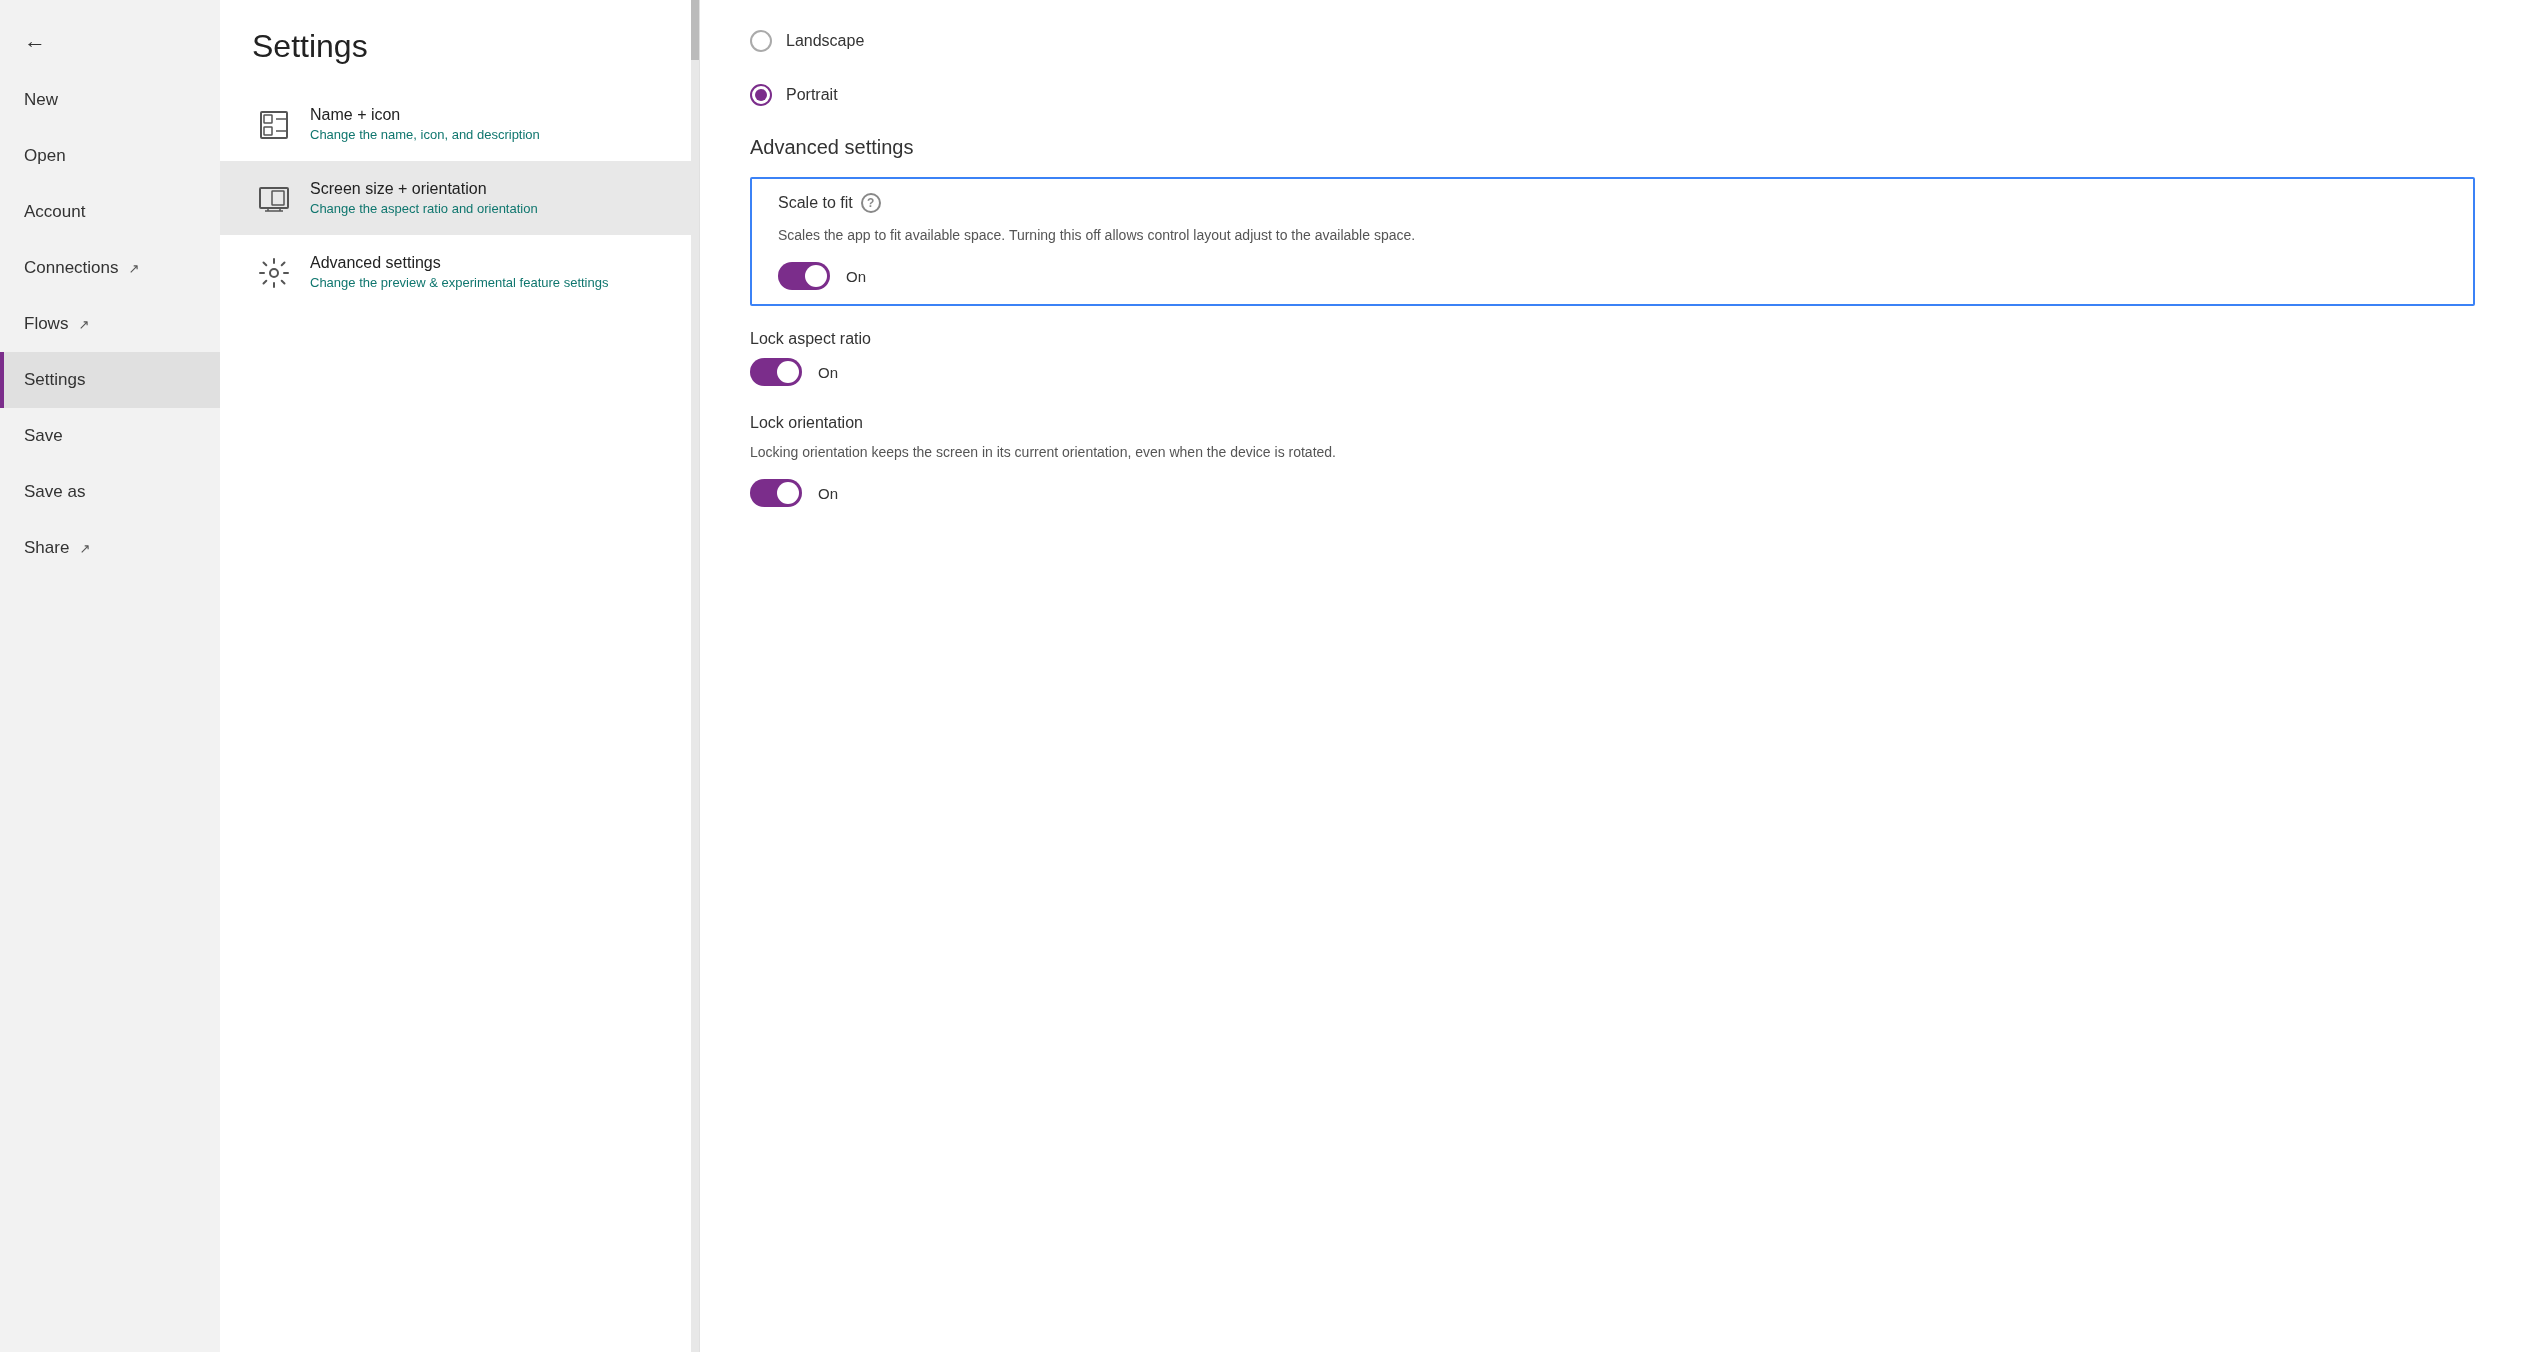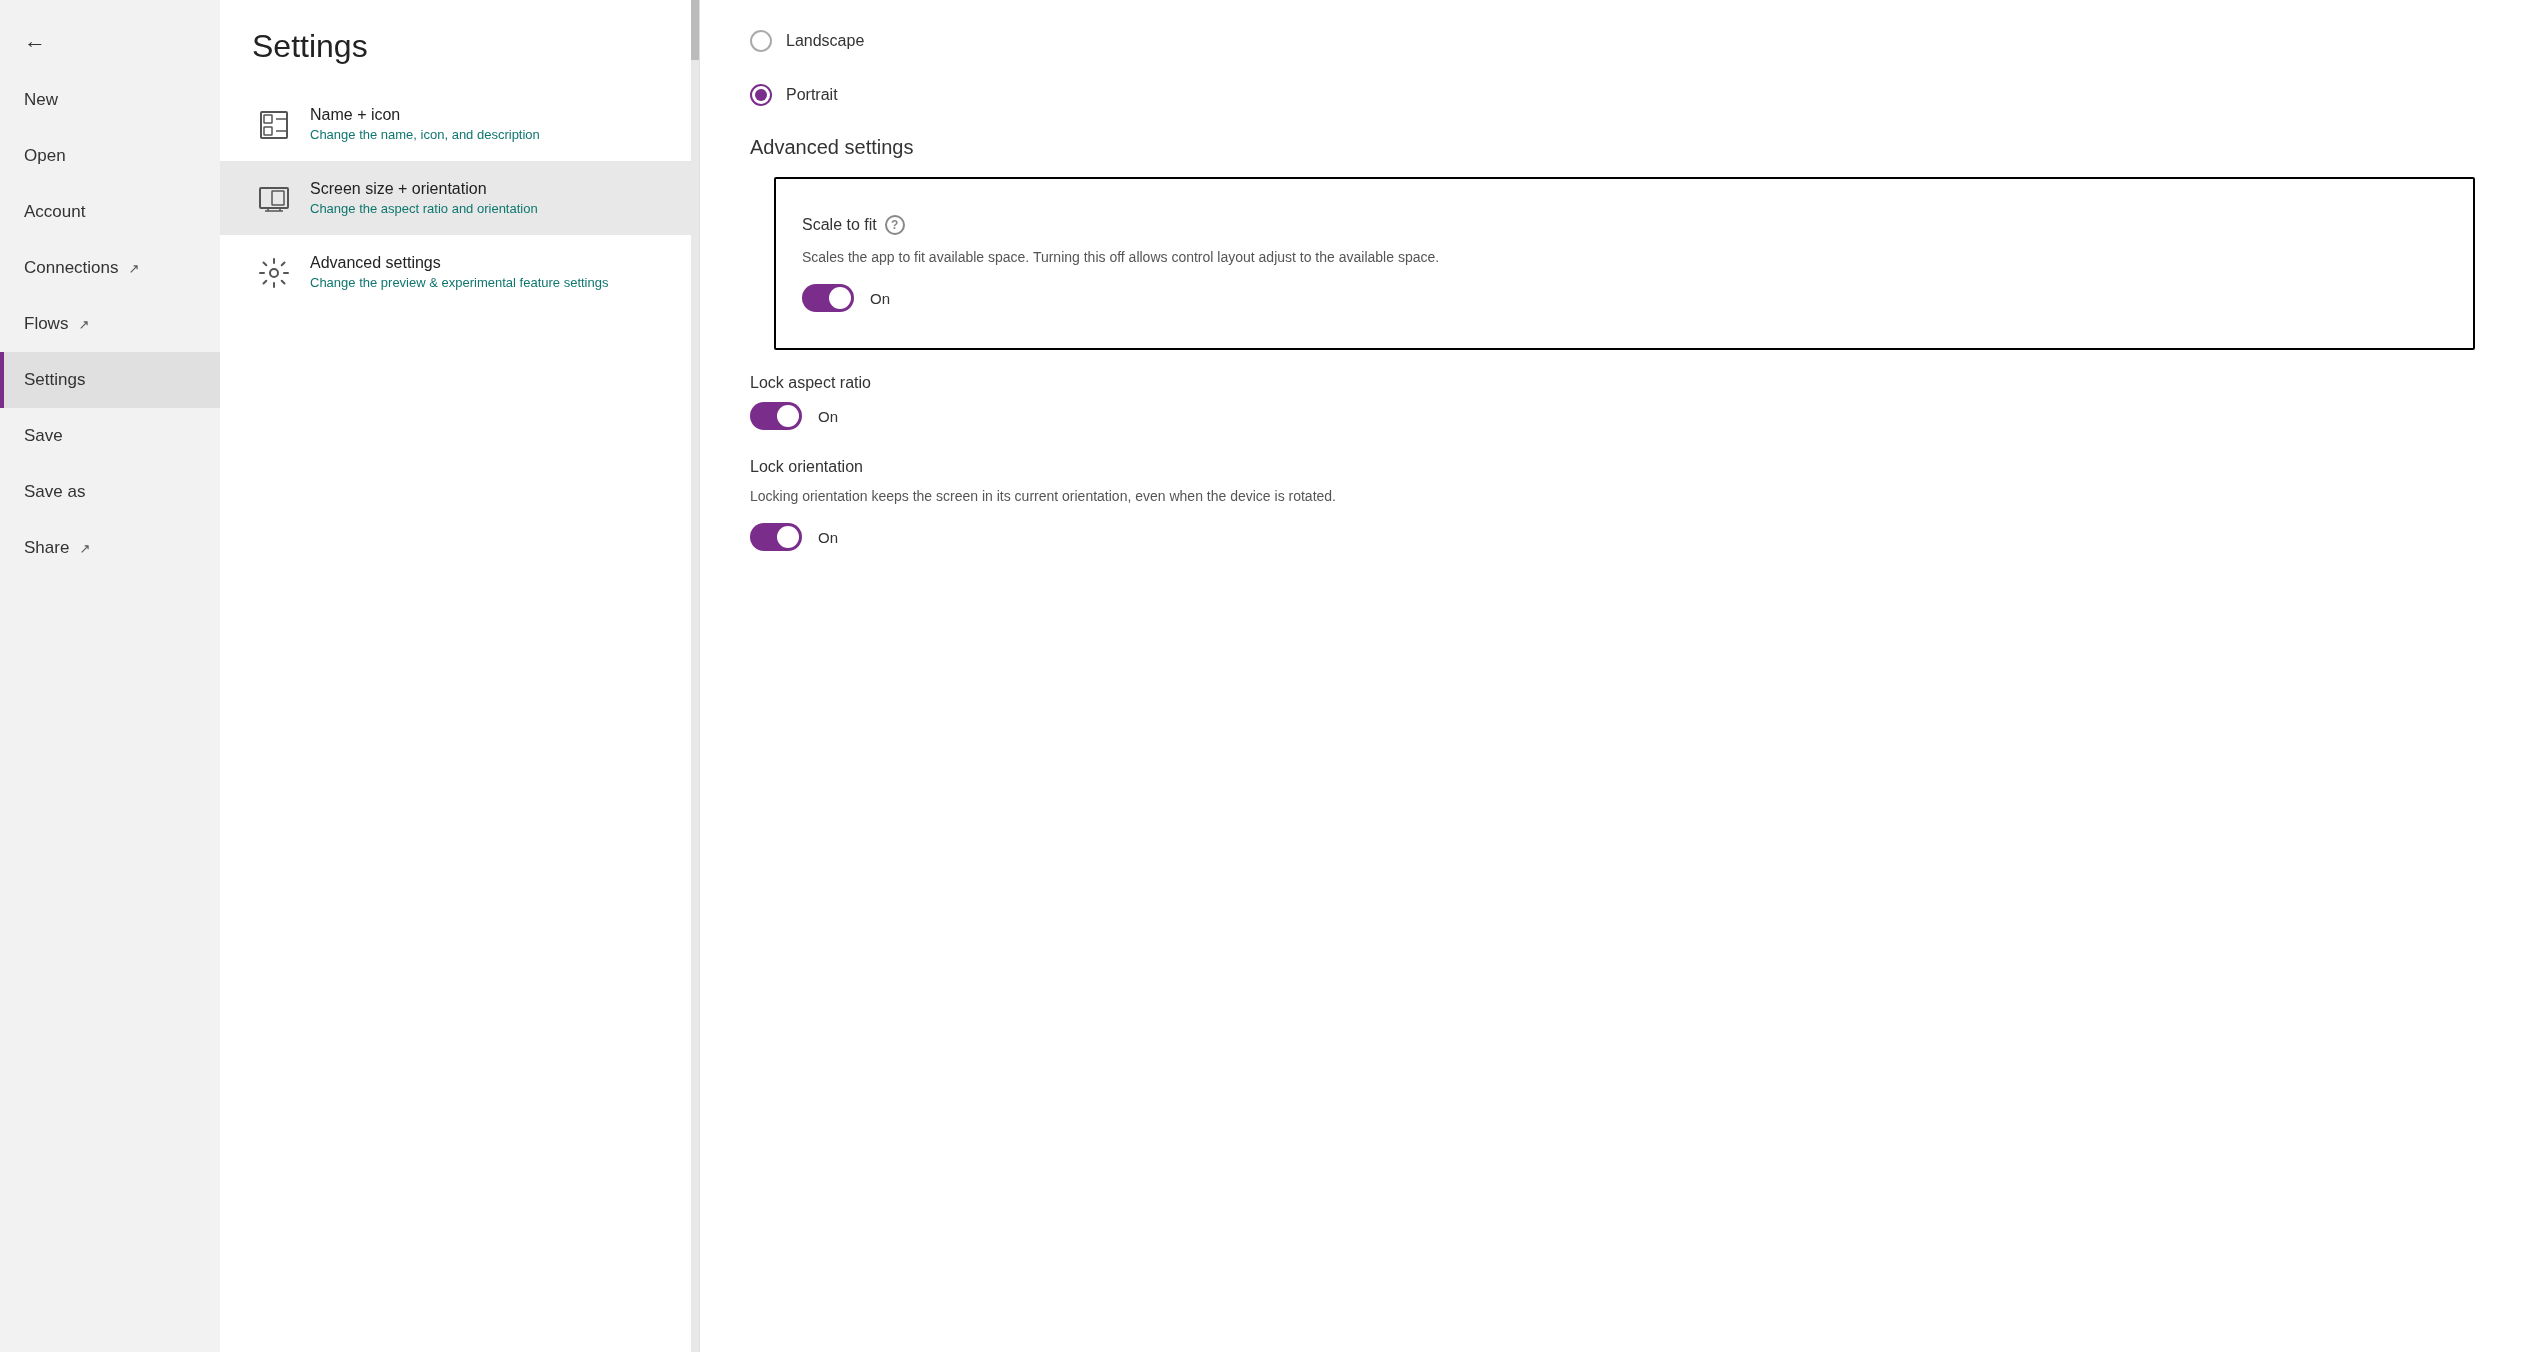--- a/index.html
+++ b/index.html
@@ -205,25 +205,24 @@
     
     .section-title {
       font-size: 20px;
       font-weight: 400;
       color: #333;
       margin-bottom: 18px;
     }
 
     
     .setting-card {
-      border: 2px solid #000000;
+      border: 2px solid #3b82f6;
       border-radius: 2px;
-      padding: 36px 26px;
+      padding: 14px 26px;
       margin-bottom: 24px;
-      margin-left: 24px;
     }
 
     .setting-card-title {
       font-size: 16px;
       font-weight: 500;
       color: #333;
       display: flex;
       align-items: center;
       gap: 8px;
       margin-bottom: 12px;

